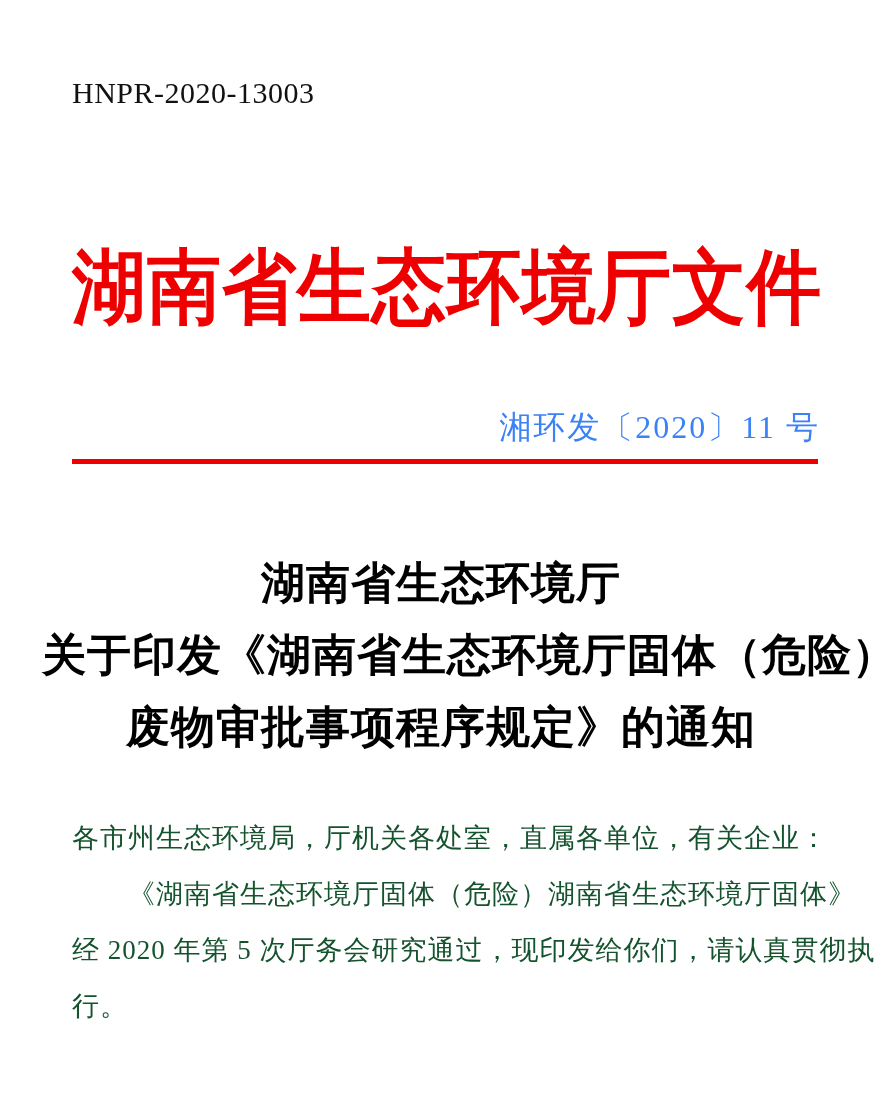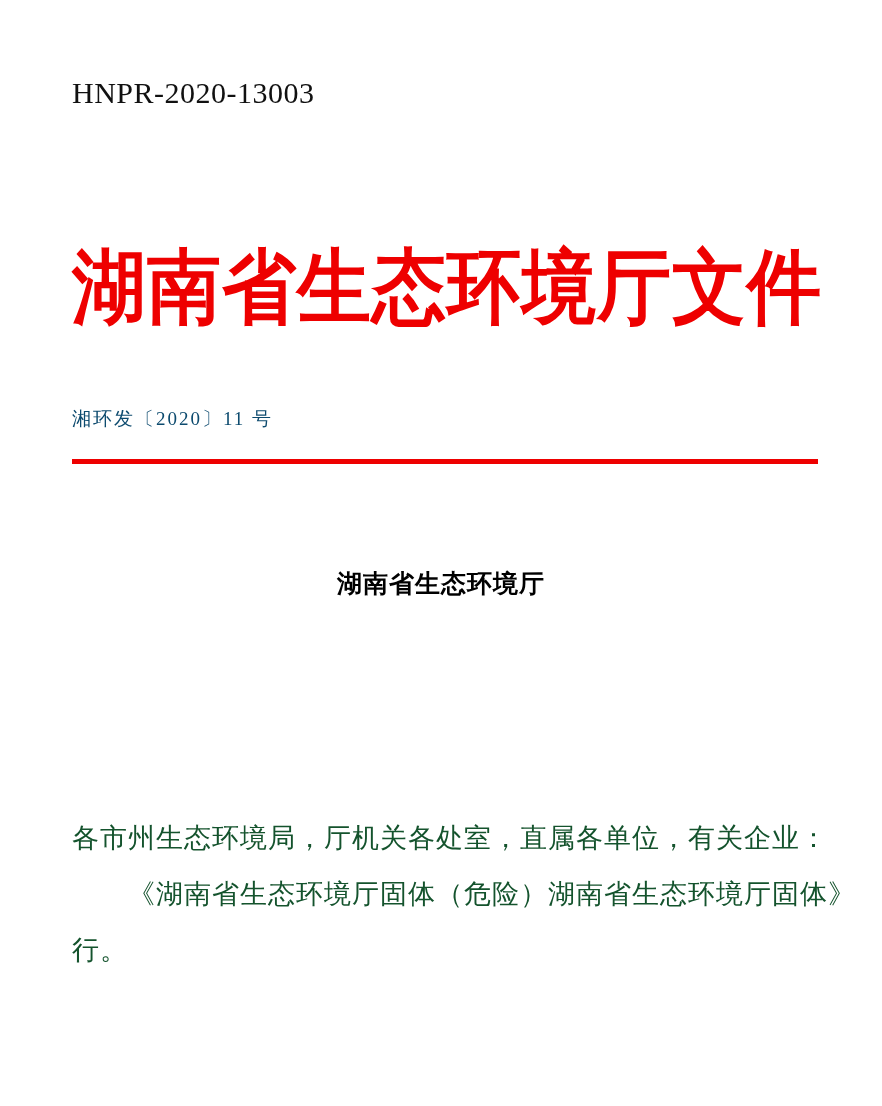--- a/index.html
+++ b/index.html
@@ -37,41 +37,41 @@
     white-space: nowrap;
     transform: scaleY(1.1);
     transform-origin: center top;
     line-height: 86px;
   }
   .doc-number {
     position: absolute;
     left: 72px;
     top: 406px;
     width: 748px;
-    text-align: left;
-    font-size: 19px;
+    text-align: right;
+    font-size: 32px;
     letter-spacing: 2px;
-    color: #0c4a6e;
+    color: #3b82f6;
     white-space: nowrap;
   }
   .red-divider {
     position: absolute;
     left: 72px;
     top: 459px;
     width: 746px;
     height: 5px;
   }
   .notice-title {
     position: absolute;
     left: 42px;
     top: 548px;
     width: 798px;
     text-align: center;
     font-weight: bold;
-    font-size: 25px;
+    font-size: 44px;
     color: #000000;
     letter-spacing: 1px;
   }
   .notice-title .t-line {
     line-height: 72px;
     white-space: nowrap;
   }
   .doc-body {
     position: absolute;
     left: 72px;
@@ -97,21 +97,24 @@
   <div class="doc-id">HNPR-2020-13003</div>
 
   <div class="red-header" style="color: rgb(238, 0, 0);">湖南省生态环境厅文件</div>
 
   <div class="doc-number">湘环发〔2020〕11 号</div>
 
   <div class="red-divider" style="background: rgb(238, 0, 0);"></div>
 
   <div class="notice-title">
     <div class="t-line">湖南省生态环境厅</div>
+    <div class="t-line">关于印发《湖南省生态环境厅固体（危险）</div>
+    <div class="t-line">废物审批事项程序规定》的通知</div>
   </div>
 
   <div class="doc-body">
     <div class="b-line">各市州生态环境局，厅机关各处室，直属各单位，有关企业：</div>
     <div class="b-line b-indent">《湖南省生态环境厅固体（危险）湖南省生态环境厅固体》</div>
+    <div class="b-line">经 2020 年第 5 次厅务会研究通过，现印发给你们，请认真贯彻执</div>
     <div class="b-line">行。</div>
   </div>
 
 </div>
 
 </body></html>

